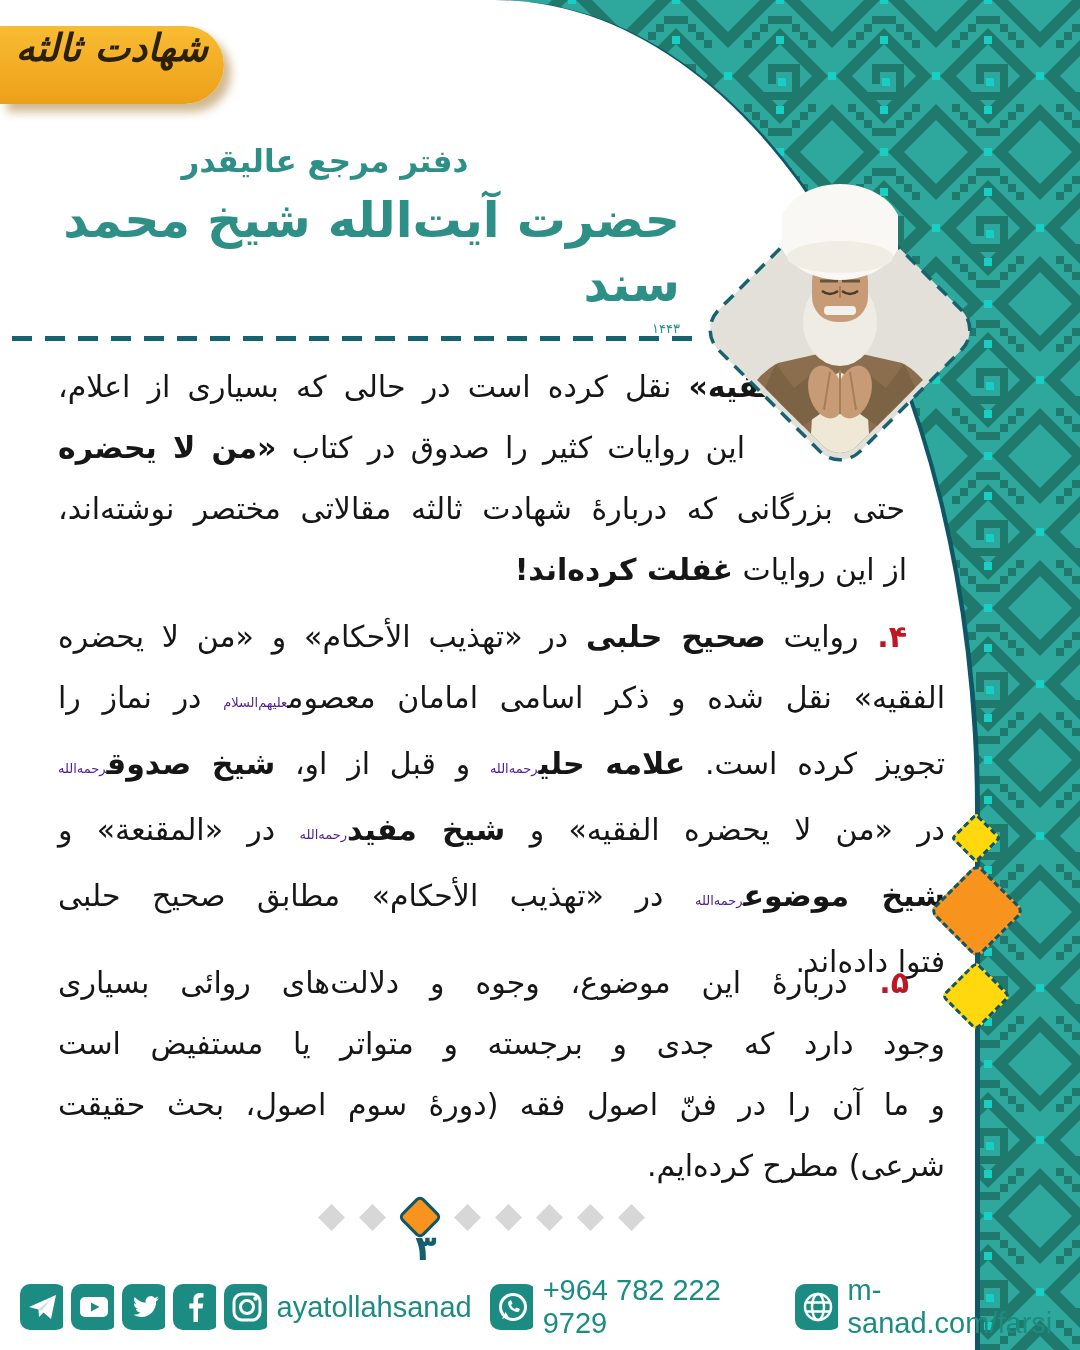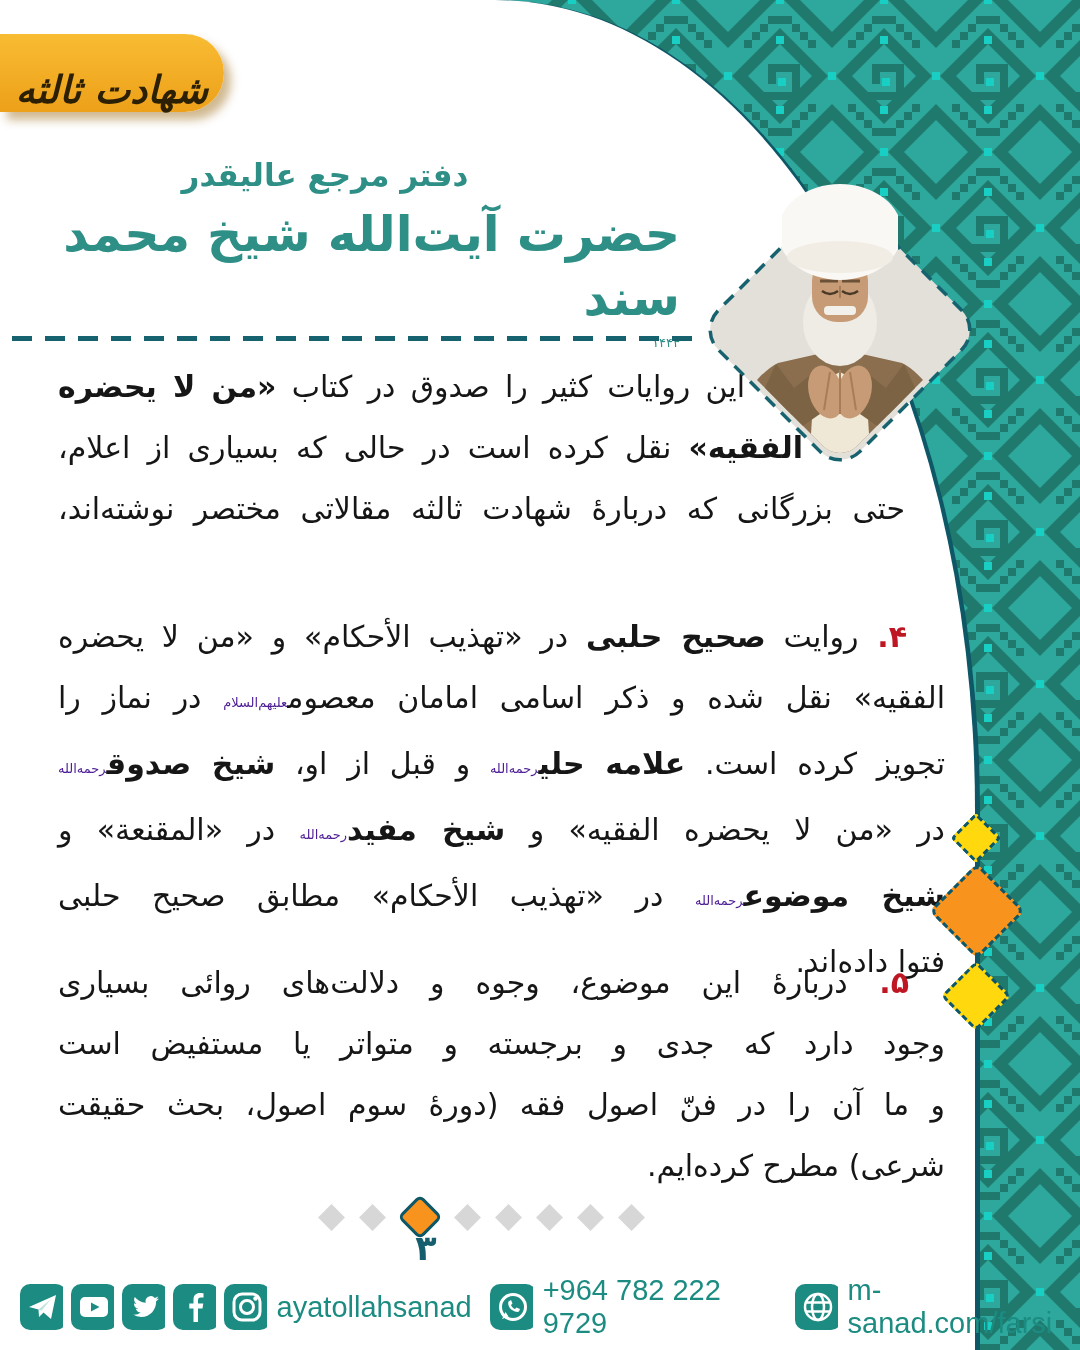--- a/index.html
+++ b/index.html
@@ -10,28 +10,28 @@
   }
   html,body{margin:0;padding:0;background:#777;}
   .canvas{position:relative;width:1080px;height:1350px;overflow:hidden;background:var(--teal);
           font-family:"DejaVu Sans",sans-serif;}
   .pattern-svg{position:absolute;inset:0;z-index:0;}
   .pb{fill:var(--teal);} .pd{fill:var(--pdark);} .pc{fill:var(--pcyan);}
   .edge-shape{position:absolute;left:0;top:0;width:980px;height:1350px;background:var(--edge);
               border-top-right-radius:483px 813px;z-index:1;}
   .white-shape{position:absolute;left:0;top:0;width:975px;height:1350px;background:#ffffff;
                border-top-right-radius:480px 810px;z-index:2;}
-  .badge{position:absolute;left:0;top:34px;width:224px;height:78px;z-index:5;
+  .badge{position:absolute;left:0;top:26px;width:224px;height:78px;z-index:5;
          background:linear-gradient(180deg,var(--gold1),var(--gold2));
          border-radius:0 46px 46px 0;box-shadow:7px 8px 10px rgba(150,100,12,.45);
-         display:flex;align-items:flex-end;justify-content:center;}
+         display:flex;align-items:flex-start;justify-content:center;}
   .badge span{font-size:38px;font-weight:bold;font-style:italic;color:var(--badgetext);direction:rtl;}
   .logo{position:absolute;left:30px;top:142px;width:650px;text-align:center;color:var(--logo);
         direction:rtl;z-index:5;}
-  .logo .l1{font-size:31px;font-weight:bold;margin:15px 60px 10px 0;}
+  .logo .l1{font-size:31px;font-weight:bold;margin:1px 60px 10px 0;}
   .logo .l2{font-size:49px;font-weight:bold;line-height:64px;text-align:right;}
   .logo .yr{font-size:13px;text-align:right;padding-left:120px;margin-top:4px;}
   .dashed-sep{position:absolute;left:12px;top:336px;width:690px;height:5px;z-index:5;
               background:repeating-linear-gradient(to right,var(--dash) 0 20px,transparent 20px 33px);}
   .portrait{position:absolute;left:690px;top:150px;width:300px;height:340px;z-index:6;}
   .deco{position:absolute;z-index:6;transform:rotate(45deg);border:3px dashed var(--edge);}
   .deco.small {left:958px;top:820px;width:30px;height:30px;background:var(--yellow);border-radius:4px;}
   .deco.large {left:943px;top:877px;width:62px;height:62px;background:var(--orange);border-radius:8px;}
   .deco.medium{left:951px;top:971px;width:44px;height:44px;background:var(--yellow);border-radius:6px;}
   .para{position:absolute;left:58px;width:887px;direction:rtl;z-index:5;
@@ -157,23 +157,24 @@
       <ellipse cx="164" cy="242" rx="17" ry="27" transform="rotate(16 164 242)" fill="#C79B76"></ellipse>
       <path d="M150,220 v44 M140,222 l-6,38 M160,222 l6,38" stroke="#A77E58" stroke-width="2" fill="none"></path>
     </g>
   </svg>
 
   <div class="deco small"></div>
   <div class="deco large"></div>
   <div class="deco medium"></div>
 
   <div class="para p1">
+      <div class="tline j" style="padding-right: 142px;"><span class="b">الفقیه»</span><span> نقل کرده است در حالی که بسیاری از اعلام،</span></div>
       <div class="tline j" style="padding-right: 200px;"><span>این روایات کثیر را صدوق در کتاب </span><span class="b">«من لا یحضره</span></div>
-      <div class="tline j" style="padding-right: 142px;"><span class="b">الفقیه»</span><span> نقل کرده است در حالی که بسیاری از اعلام،</span></div>
       <div class="tline j" style="padding-right: 40px;"><span>حتی بزرگانی که دربارۀ شهادت ثالثه مقالاتی مختصر نوشته‌اند،</span></div>
+      <div class="tline" style="padding-right: 38px;"><span>از این روایات </span><span class="b">غفلت کرده‌اند!</span></div>
     </div>
   <div class="para p4">
       <div class="tline j" style="padding-right: 38px;"><span class="num">۴. </span><span>روایت </span><span class="b">صحیح حلبی</span><span> در «تهذیب الأحکام» و «من لا یحضره</span></div>
       <div class="tline j"><span>الفقیه» نقل شده و ذکر اسامی امامان معصوم</span><span class="hon">علیهم‌السلام</span><span> در نماز را</span></div>
       <div class="tline j"><span>تجویز کرده است. </span><span class="b">علامه حلی</span><span class="hon">رحمه‌الله</span><span> و قبل از او، </span><span class="b">شیخ صدوق</span><span class="hon">رحمه‌الله</span></div>
       <div class="tline j"><span>در «من لا یحضره الفقیه» و </span><span class="b">شیخ مفید</span><span class="hon">رحمه‌الله</span><span> در «المقنعة» و</span></div>
       <div class="tline j"><span class="b">شیخ موضوع</span><span class="hon">رحمه‌الله</span><span> در «تهذیب الأحکام» مطابق صحیح حلبی</span></div>
       <div class="tline"><span>فتوا داده‌اند.</span></div>
     </div>
   <div class="para p5">

